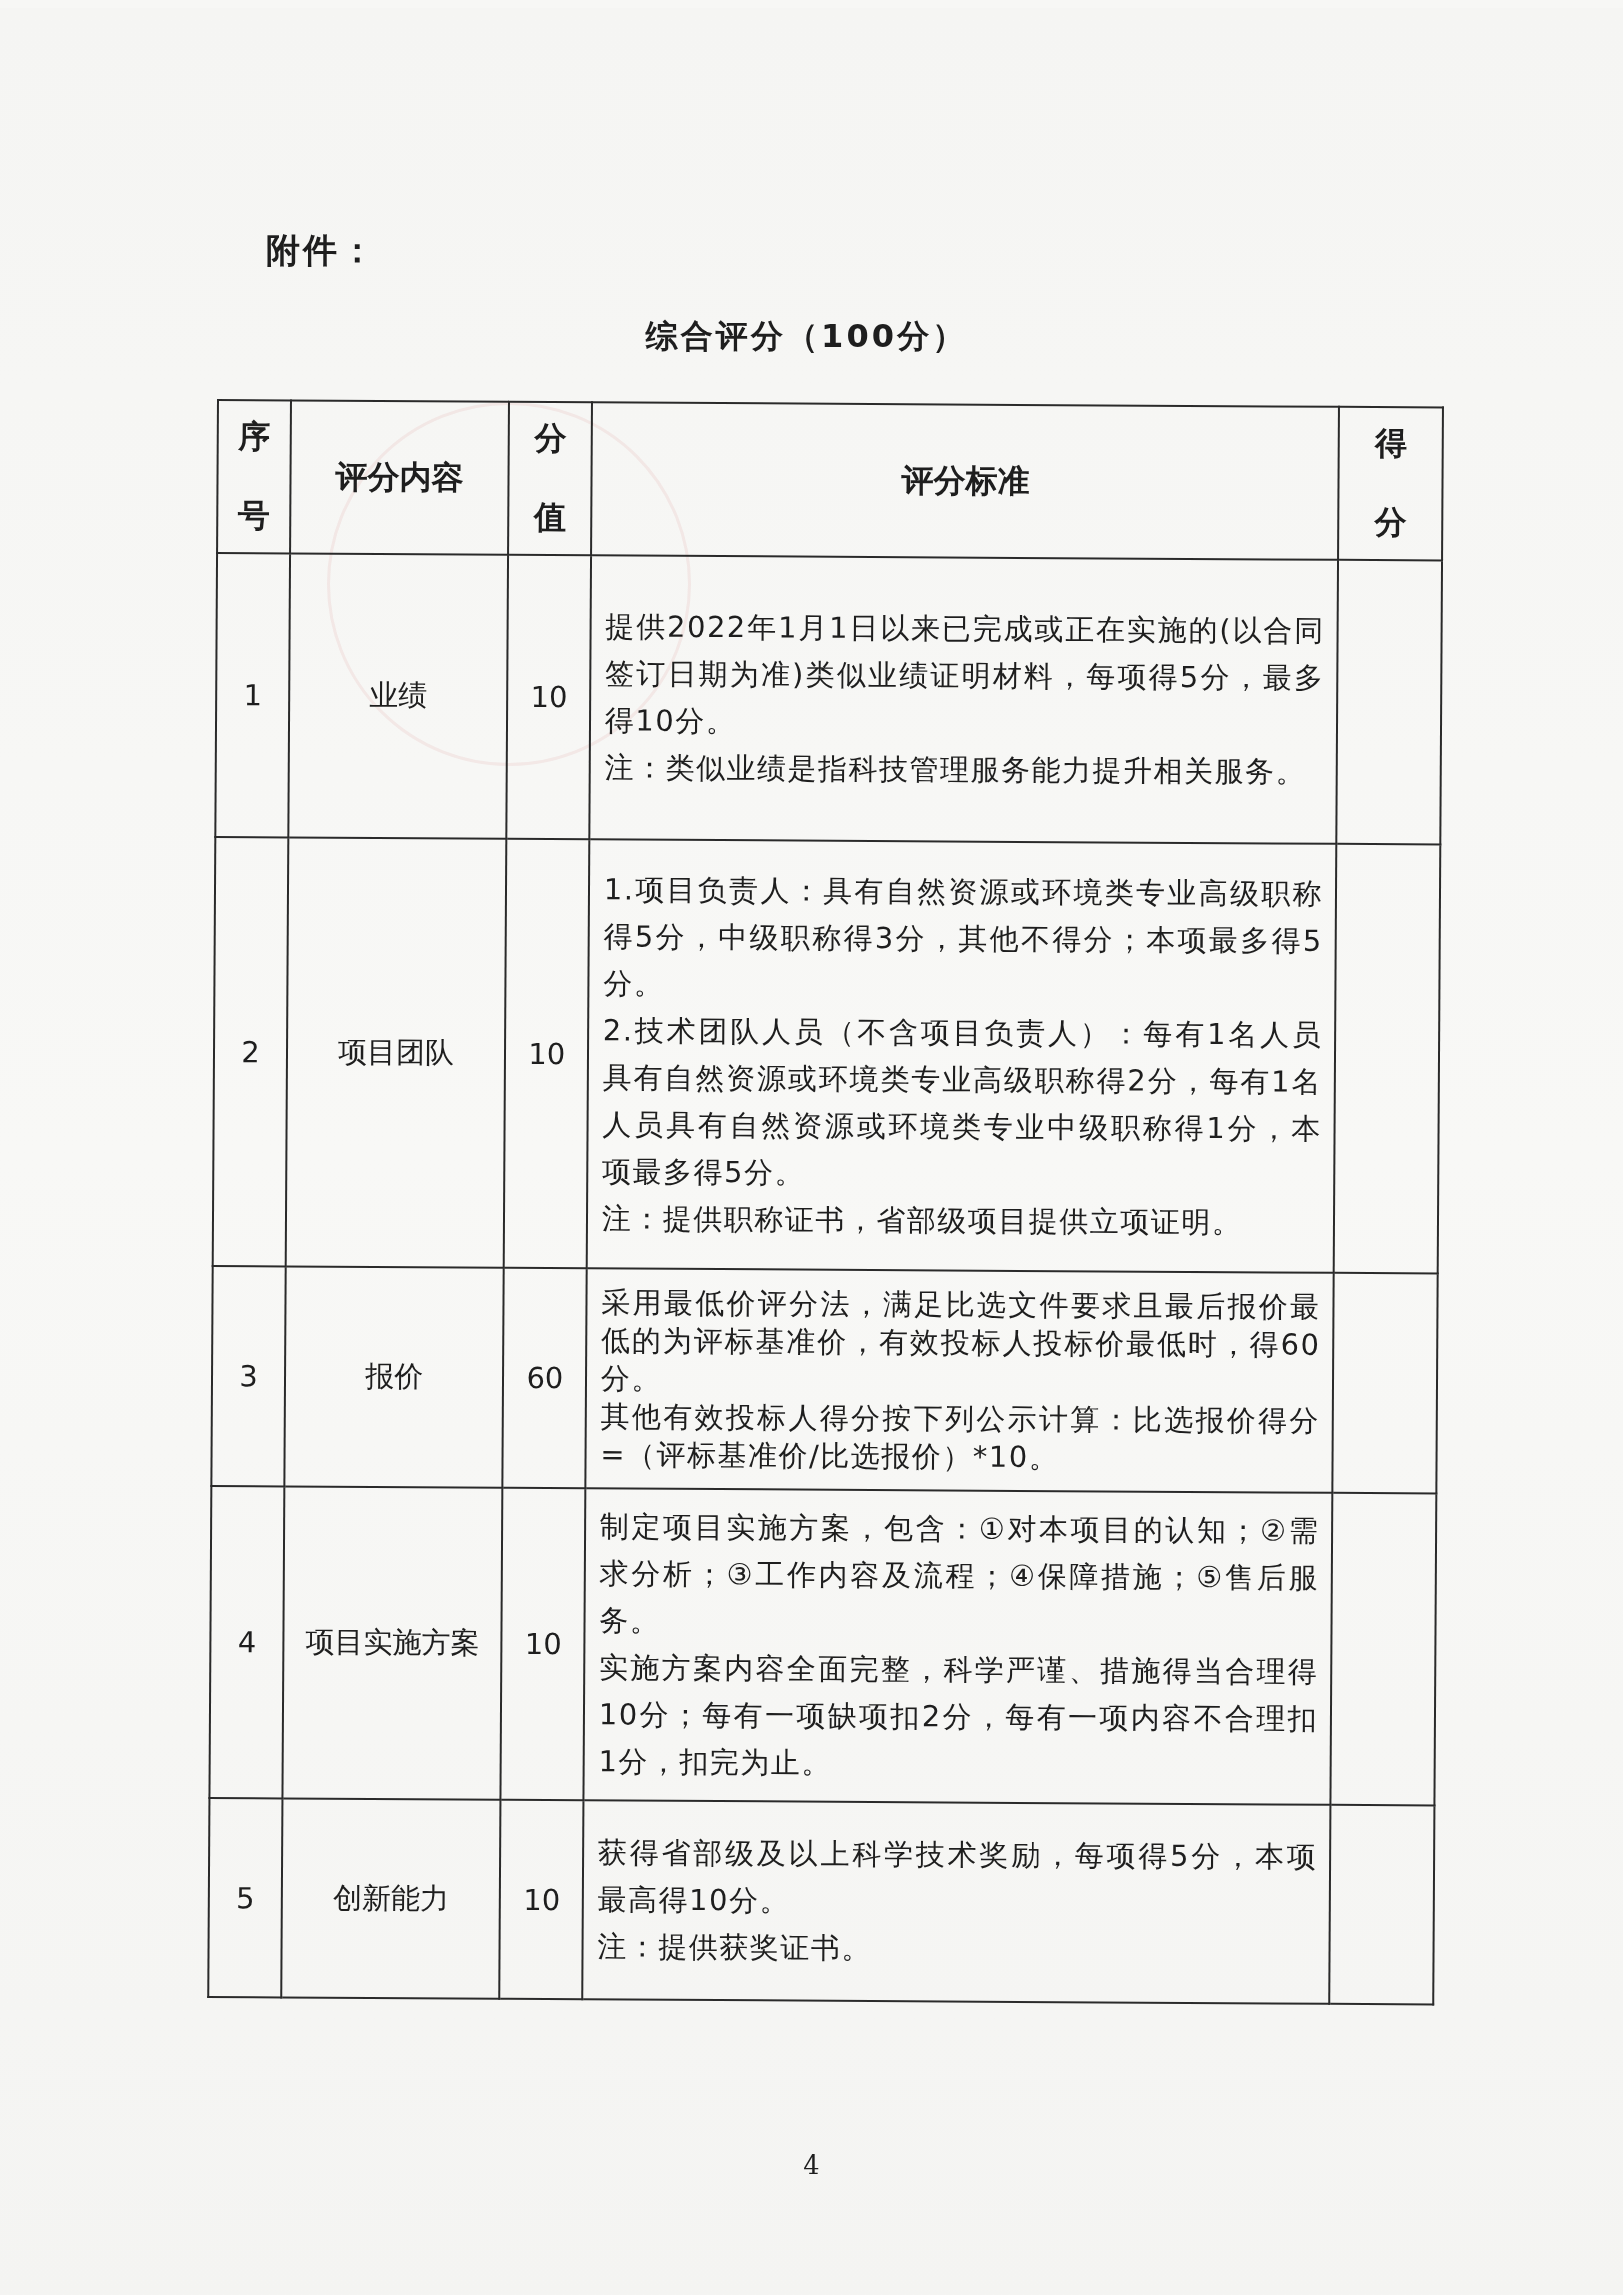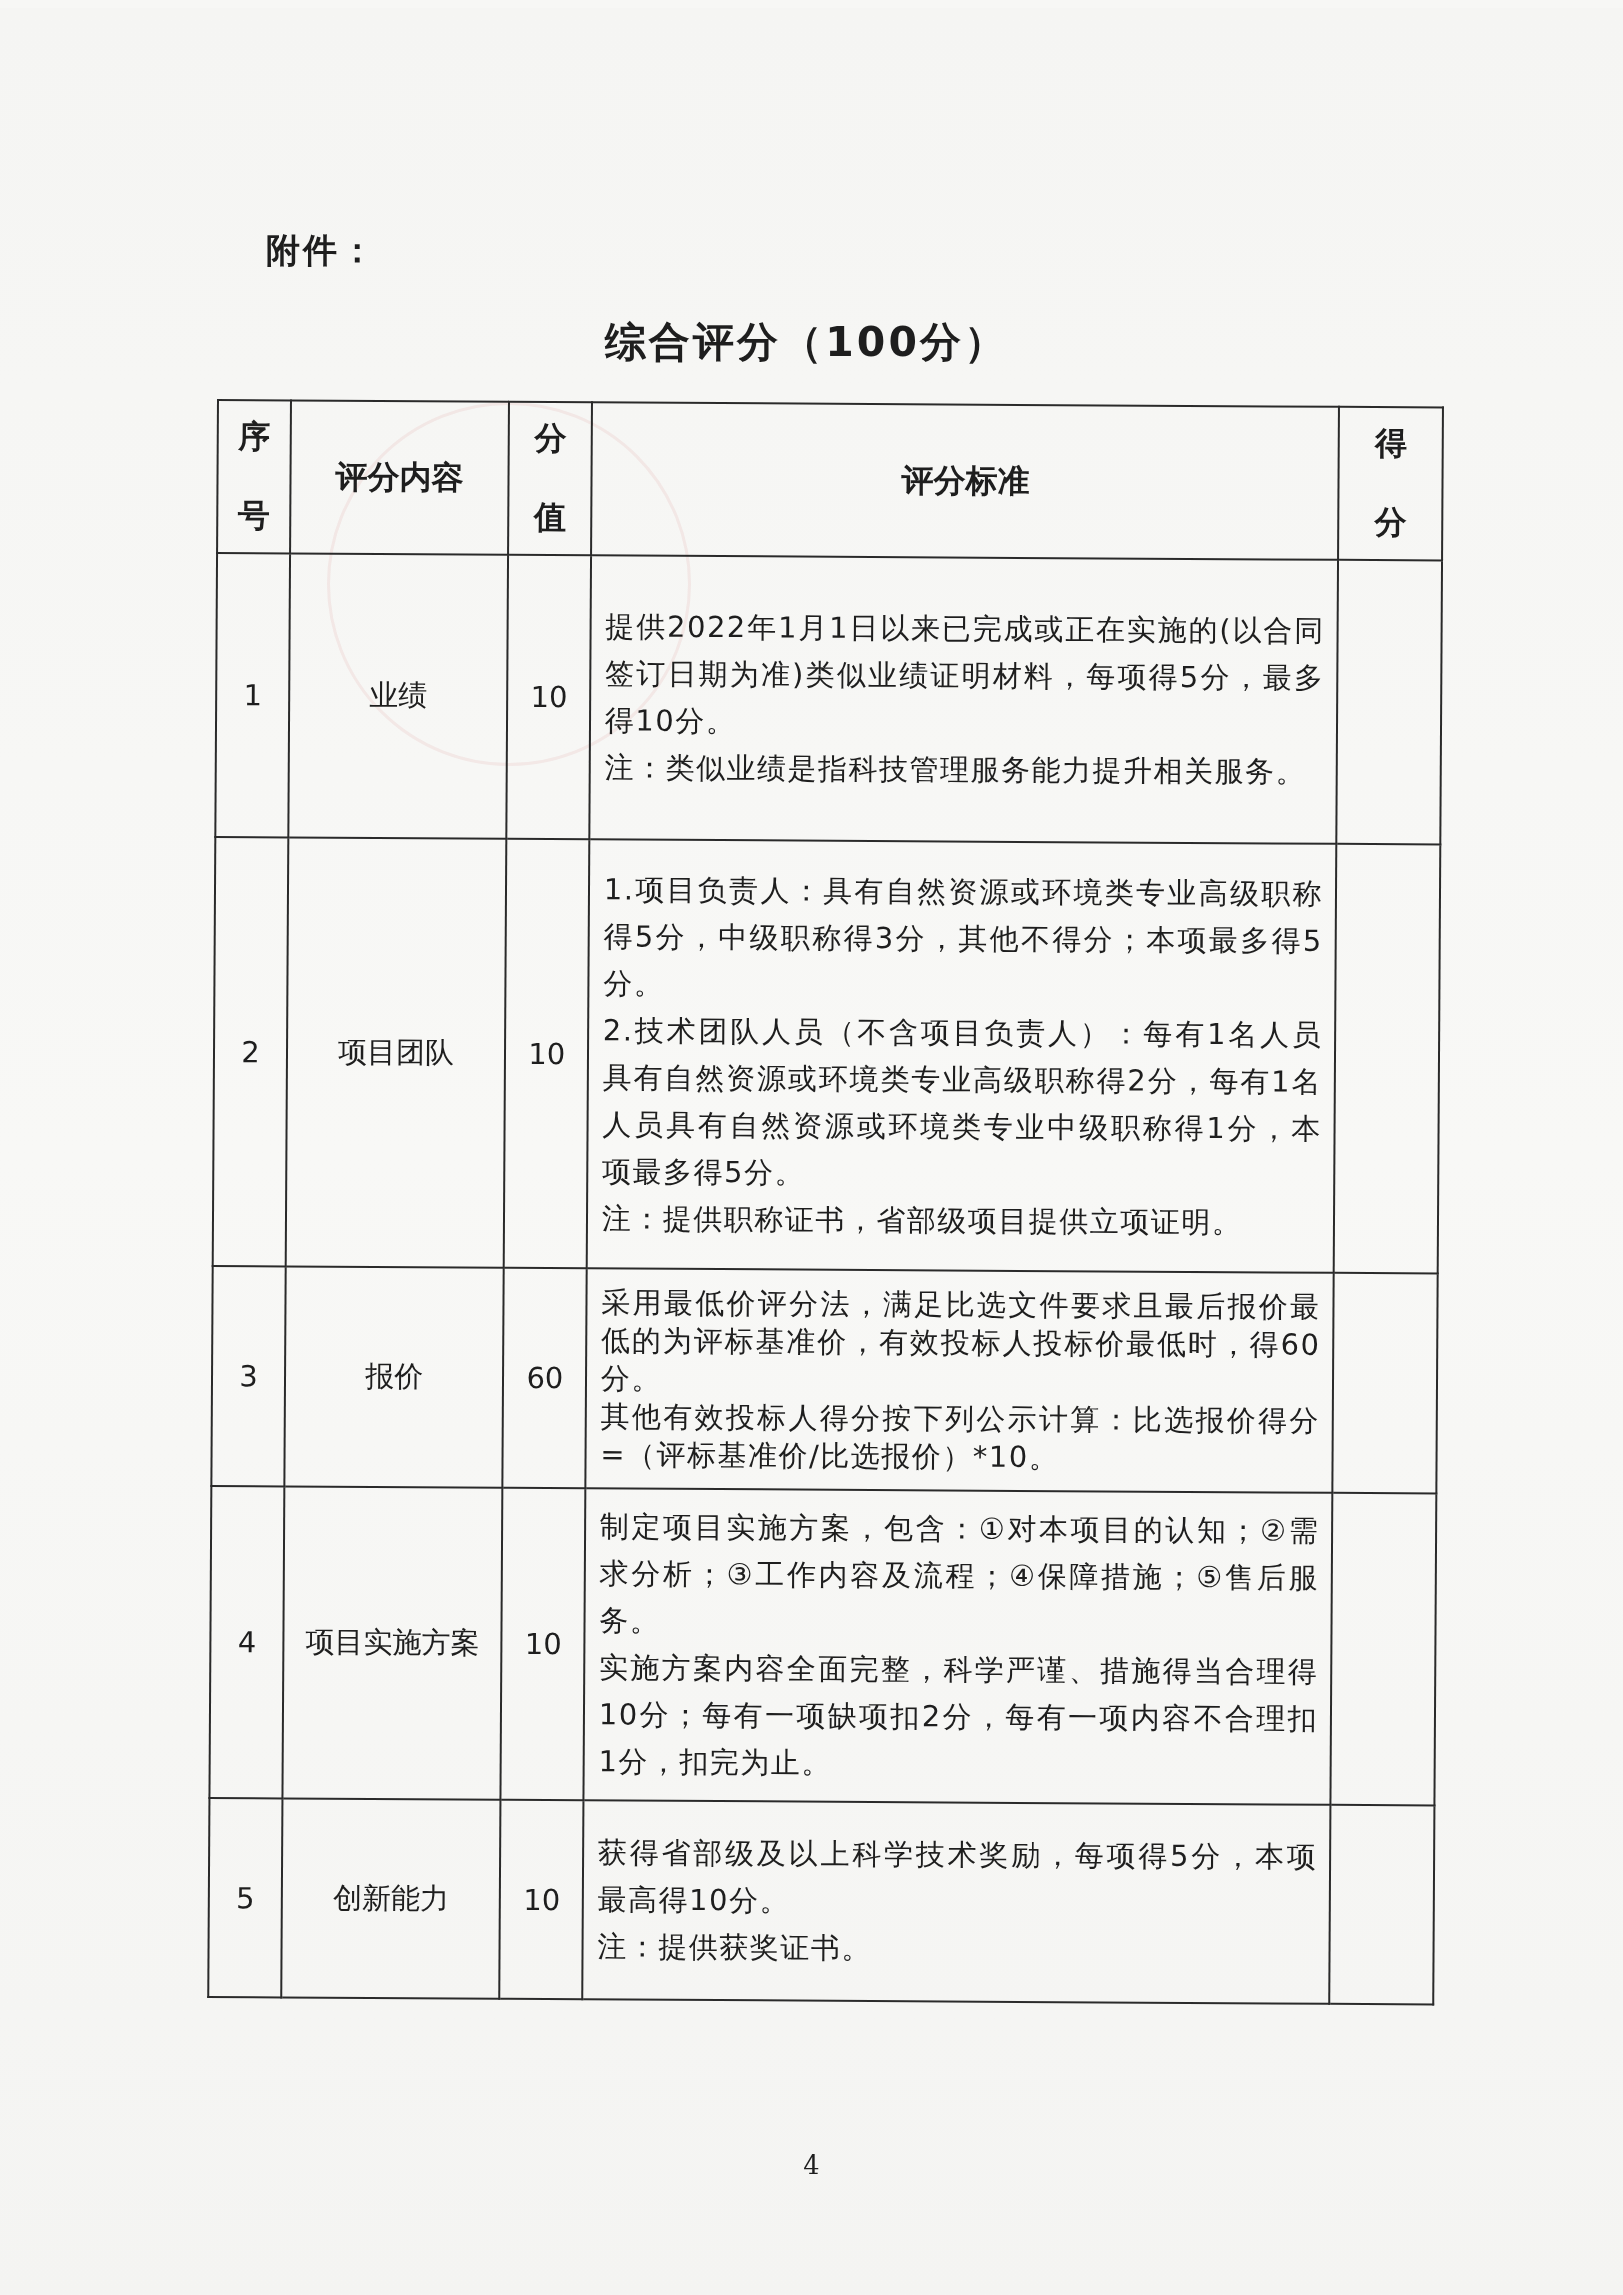--- a/index.html
+++ b/index.html
@@ -30,21 +30,21 @@
       font-weight: bold;
       letter-spacing: 3.1px;
       font-family: "DejaVu Sans", "Liberation Sans", sans-serif;
     }
     .doc-title {
       position: absolute;
       left: 0;
       width: 1613px;
       top: 307px;
       text-align: center;
-      font-size: 41px;
+      font-size: 32px;
       font-weight: bold;
       letter-spacing: 3.1px;
       font-family: "DejaVu Sans", "Liberation Sans", sans-serif;
     }
     table.score-table {
       position: absolute;
       left: 217px;
       top: 391px;
       width: 1227px;
       border-collapse: collapse;

